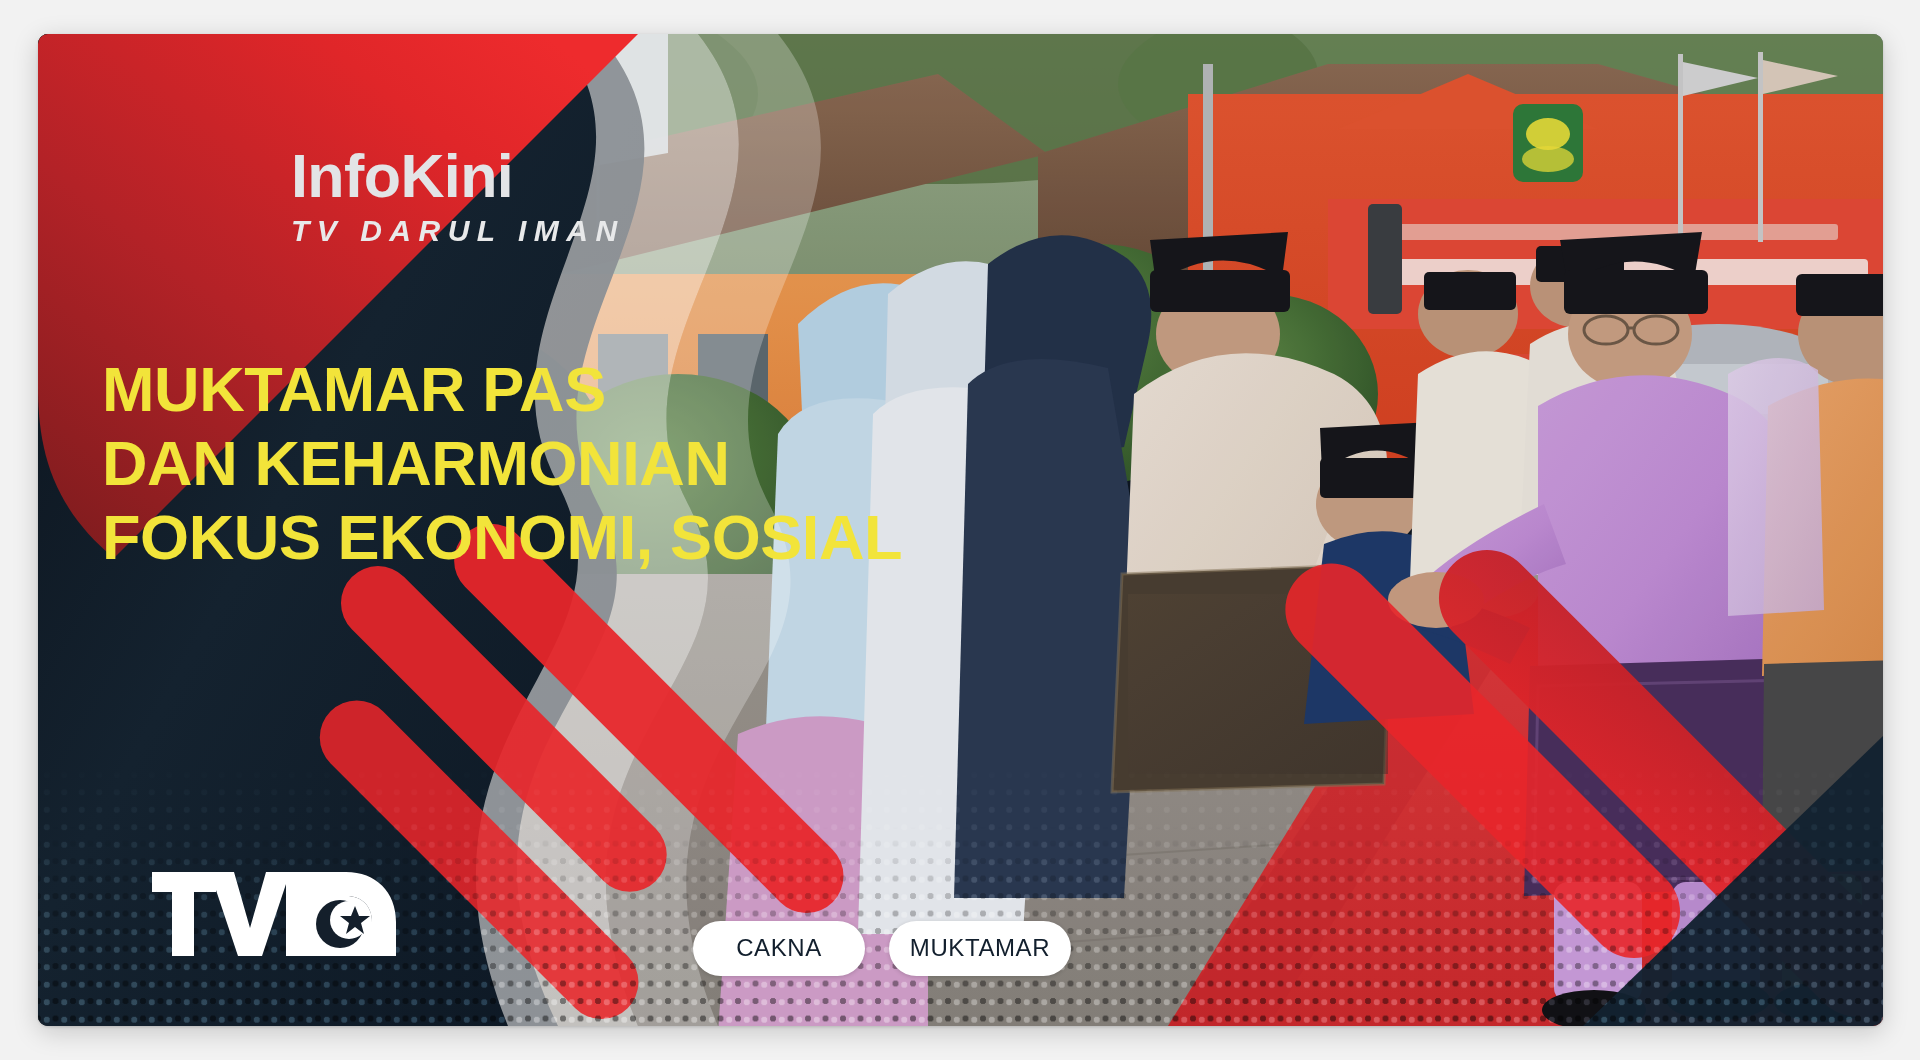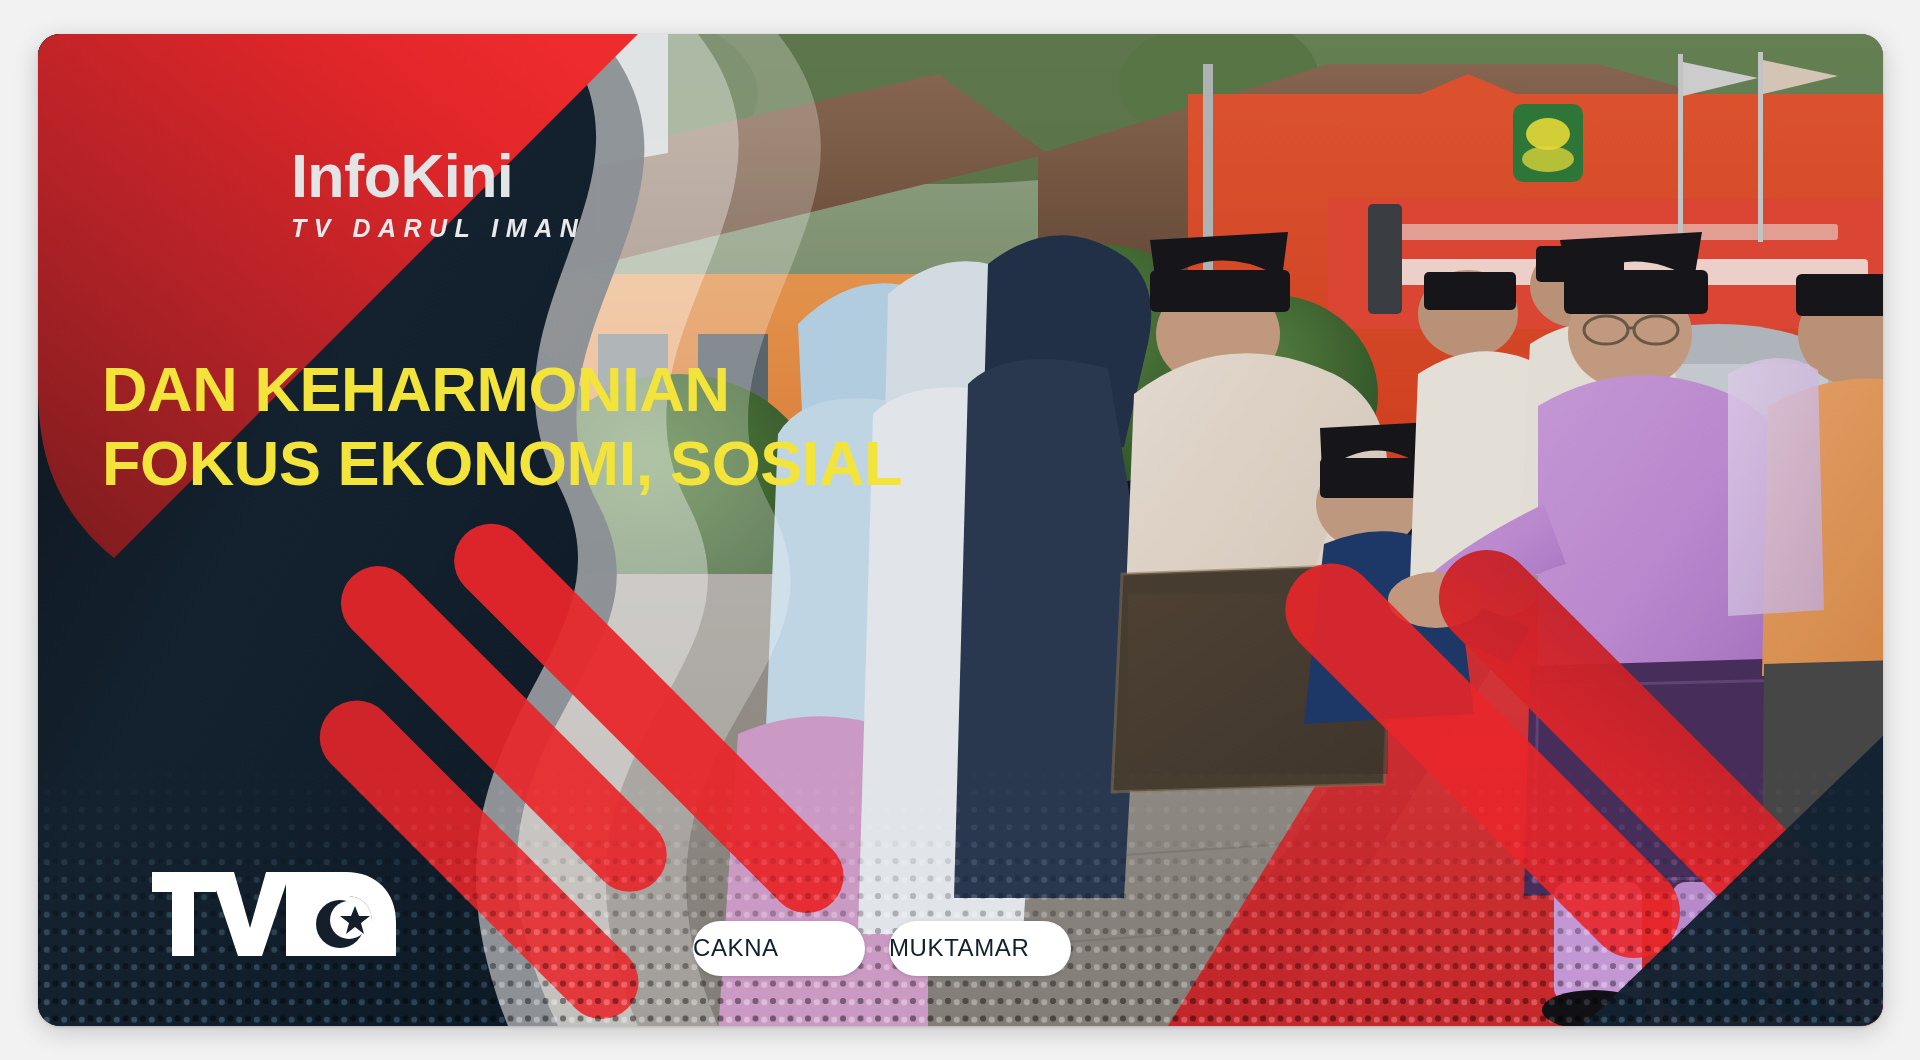--- a/index.html
+++ b/index.html
@@ -8,21 +8,21 @@
     background:#f2f2f2;
     font-family:"Liberation Sans", sans-serif;
     overflow:hidden;
   }
   #stage{ position:relative; width:1920px; height:1060px; background:#f2f2f2; }
 
   
   .card{
     position:absolute; left:38px; top:34px;
     width:1845px; height:992px;
-    border-radius:22px;
+    border-radius:10px;
     overflow:hidden;
     background:#0d1620;
     box-shadow:0 6px 26px rgba(0,0,0,.18), 0 1px 3px rgba(0,0,0,.14);
   }
 
   
   .photo{ position:absolute; inset:0; overflow:hidden; }
   .photo-svg{ position:absolute; inset:0; width:100%; height:100%; display:block; }
 
   
@@ -72,21 +72,21 @@
   .navy-corner{ position:absolute; right:0; bottom:0; width:420px; height:330px; z-index:11; pointer-events:none;}
   .navy-corner svg{ width:100%; height:100%; display:block; }
 
   
   .logo-block{ position:absolute; left:253px; top:112px; z-index:20; }
   .logo-title{
     font-size:61px; font-weight:700; color:#e3e4e6;
     letter-spacing:-0.6px; line-height:1; white-space:nowrap;
   }
   .logo-sub{
-    margin-top:7px; font-size:25px; font-weight:700; font-style:italic;
+    margin-top:7px; font-size:30px; font-weight:700; font-style:italic;
     color:#e8e9ea; letter-spacing:7.5px; white-space:nowrap;
   }
 
   
   .headline{
     position:absolute; left:64px; top:318px; width:850px; z-index:20;
     color:#F2E43A;
     font-size:63px; font-weight:700;
     line-height:1.175;
     letter-spacing:-0.4px;
@@ -101,21 +101,21 @@
 
   
   .pills{
     position:absolute; left:655px; bottom:50px; z-index:24;
     display:flex; gap:24px; align-items:center;
   }
   .pill{
     background:#ffffff; color:#121f2d;
     border-radius:999px;
     padding:13px 0 14px;
-    width:172px; text-align:left;
+    width:172px; text-align:center;
     font-size:24px; font-weight:400;
     letter-spacing:.6px;
     box-shadow:0 1px 4px rgba(0,0,0,.16);
   }
   .pill.wide{ width:182px; }
 </style>
 </head>
 <body>
 
 <div id="stage">
@@ -403,20 +403,21 @@
 
     <div class="dots"></div>
     <div class="dots2"></div>
 
     <div class="logo-block">
       <div class="logo-title">InfoKini</div>
       <div class="logo-sub">TV DARUL IMAN</div>
     </div>
 
     <div class="headline">
+      <span>MUKTAMAR PAS</span>
       <span>DAN KEHARMONIAN</span>
       <span>FOKUS EKONOMI, SOSIAL</span>
     </div>
 
     <div class="tvdi">
       <svg viewBox="0 0 255 96" aria-hidden="true">
 
         <path d="M2 6 H66 V26 H44 V90 H22 V26 H2 Z" fill="#ffffff"></path>
 
         <path d="M60 6 H84 L100 62 L116 6 H140 L112 90 H88 Z" fill="#ffffff"></path>

